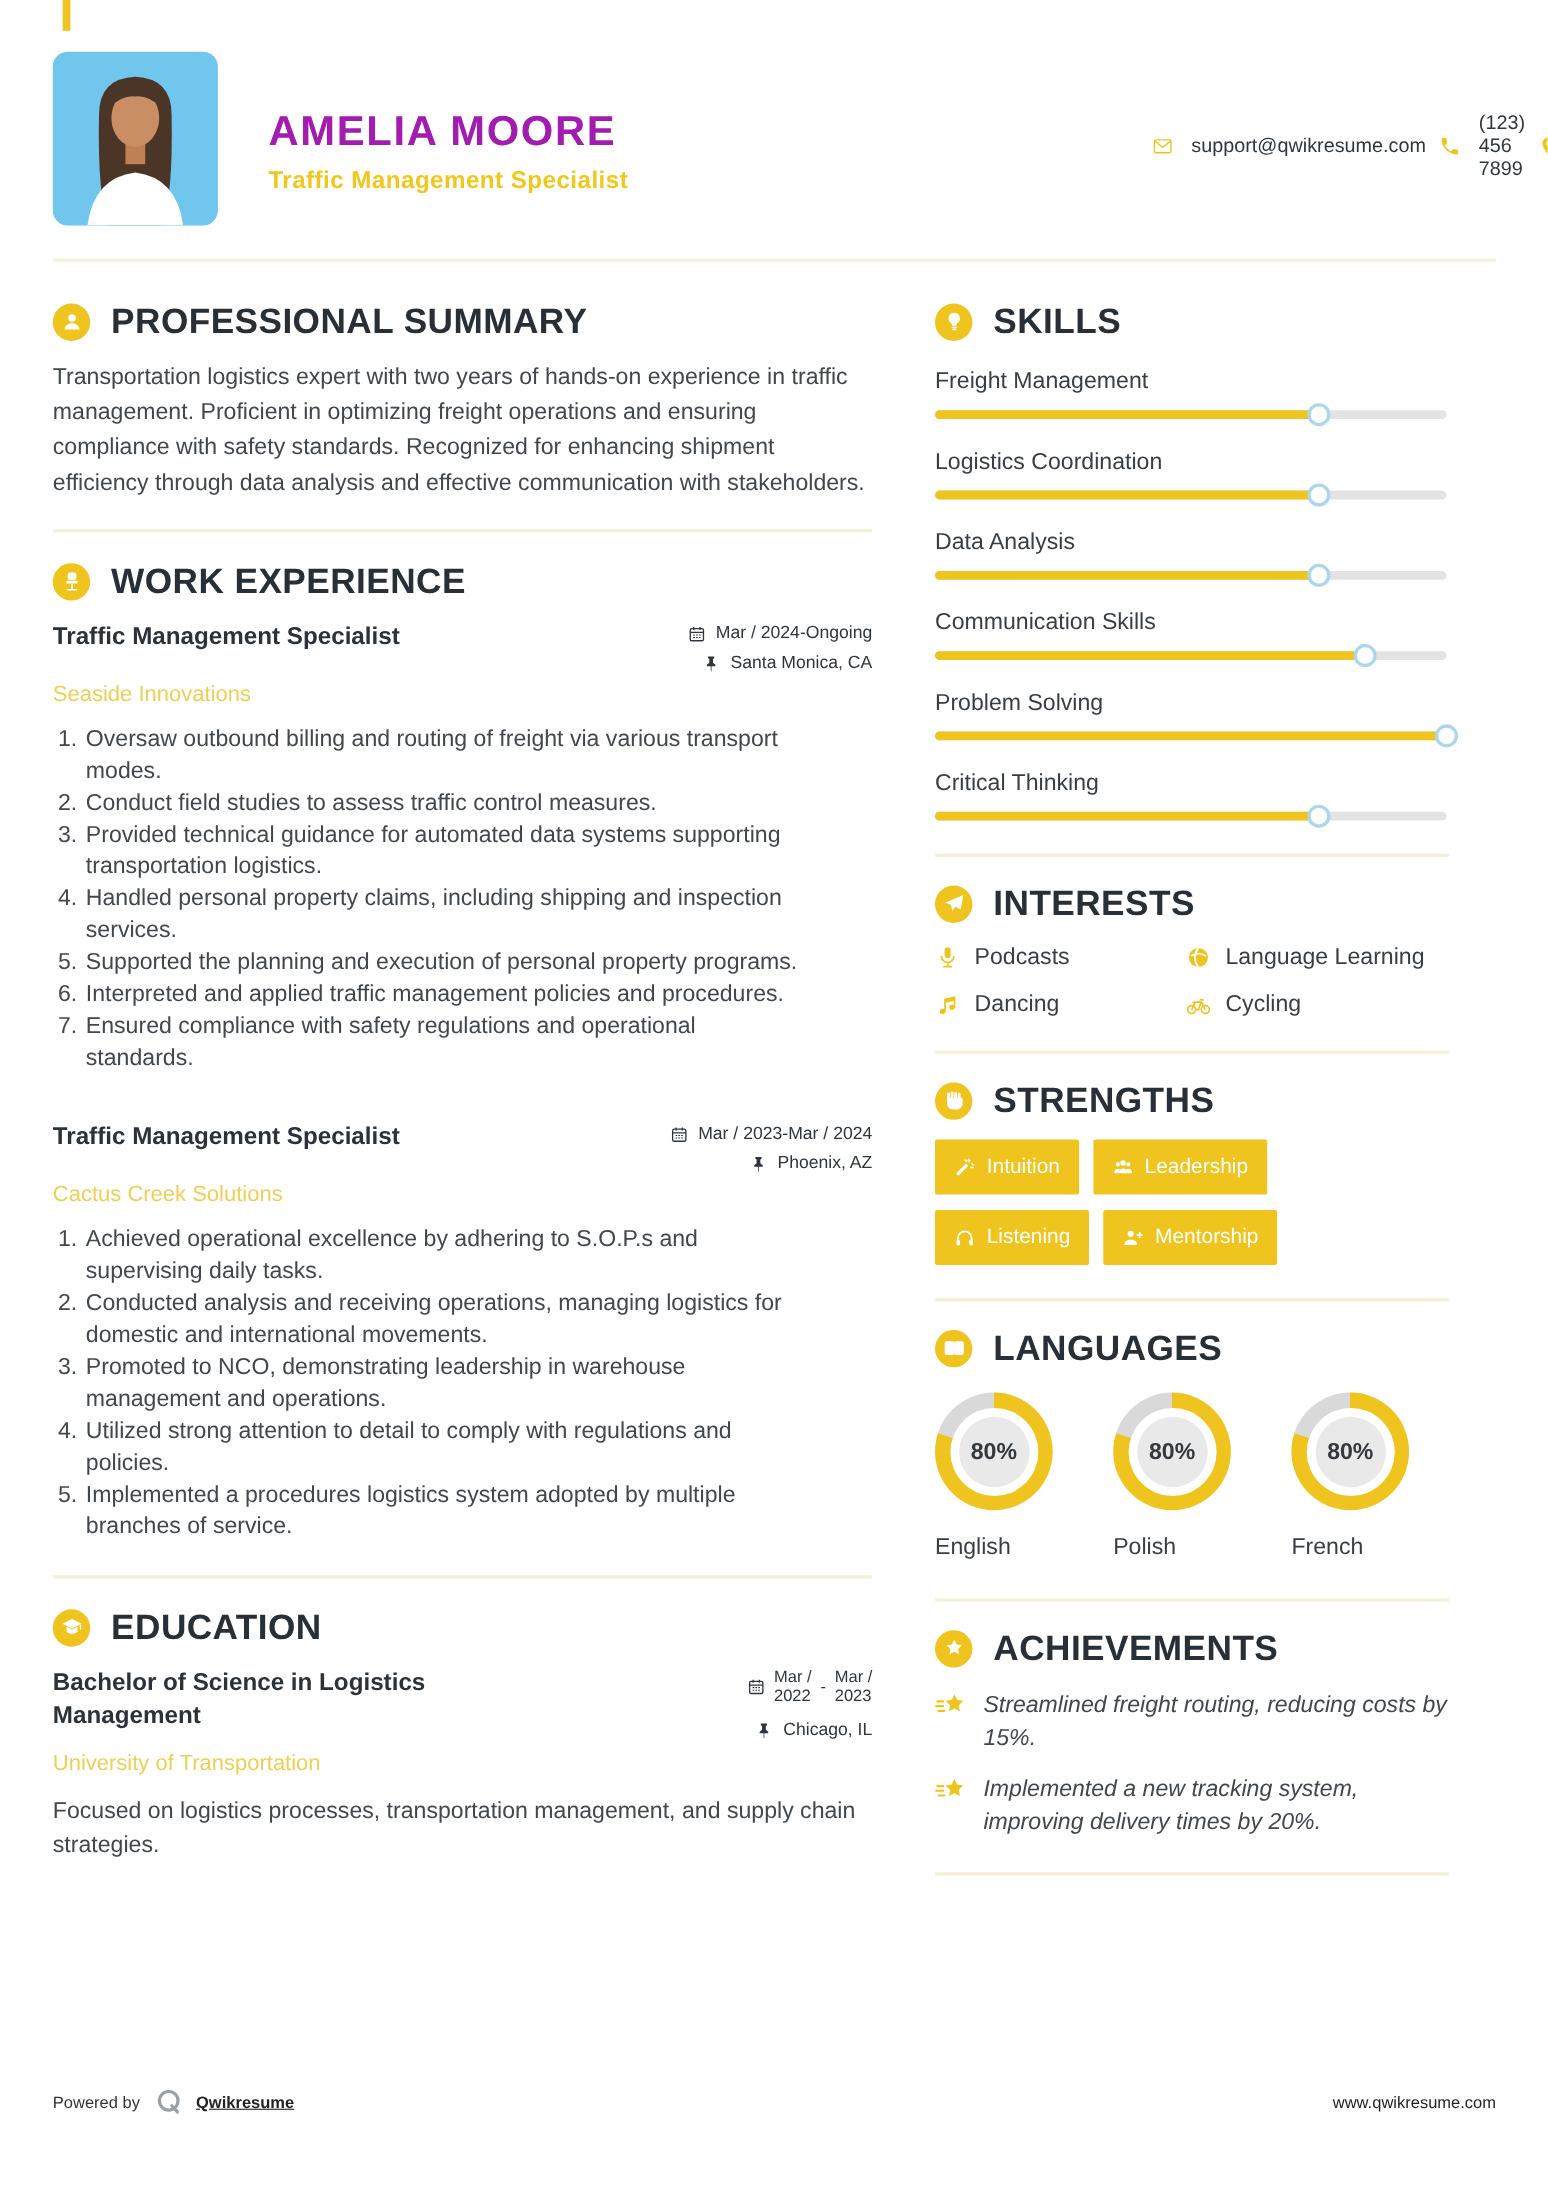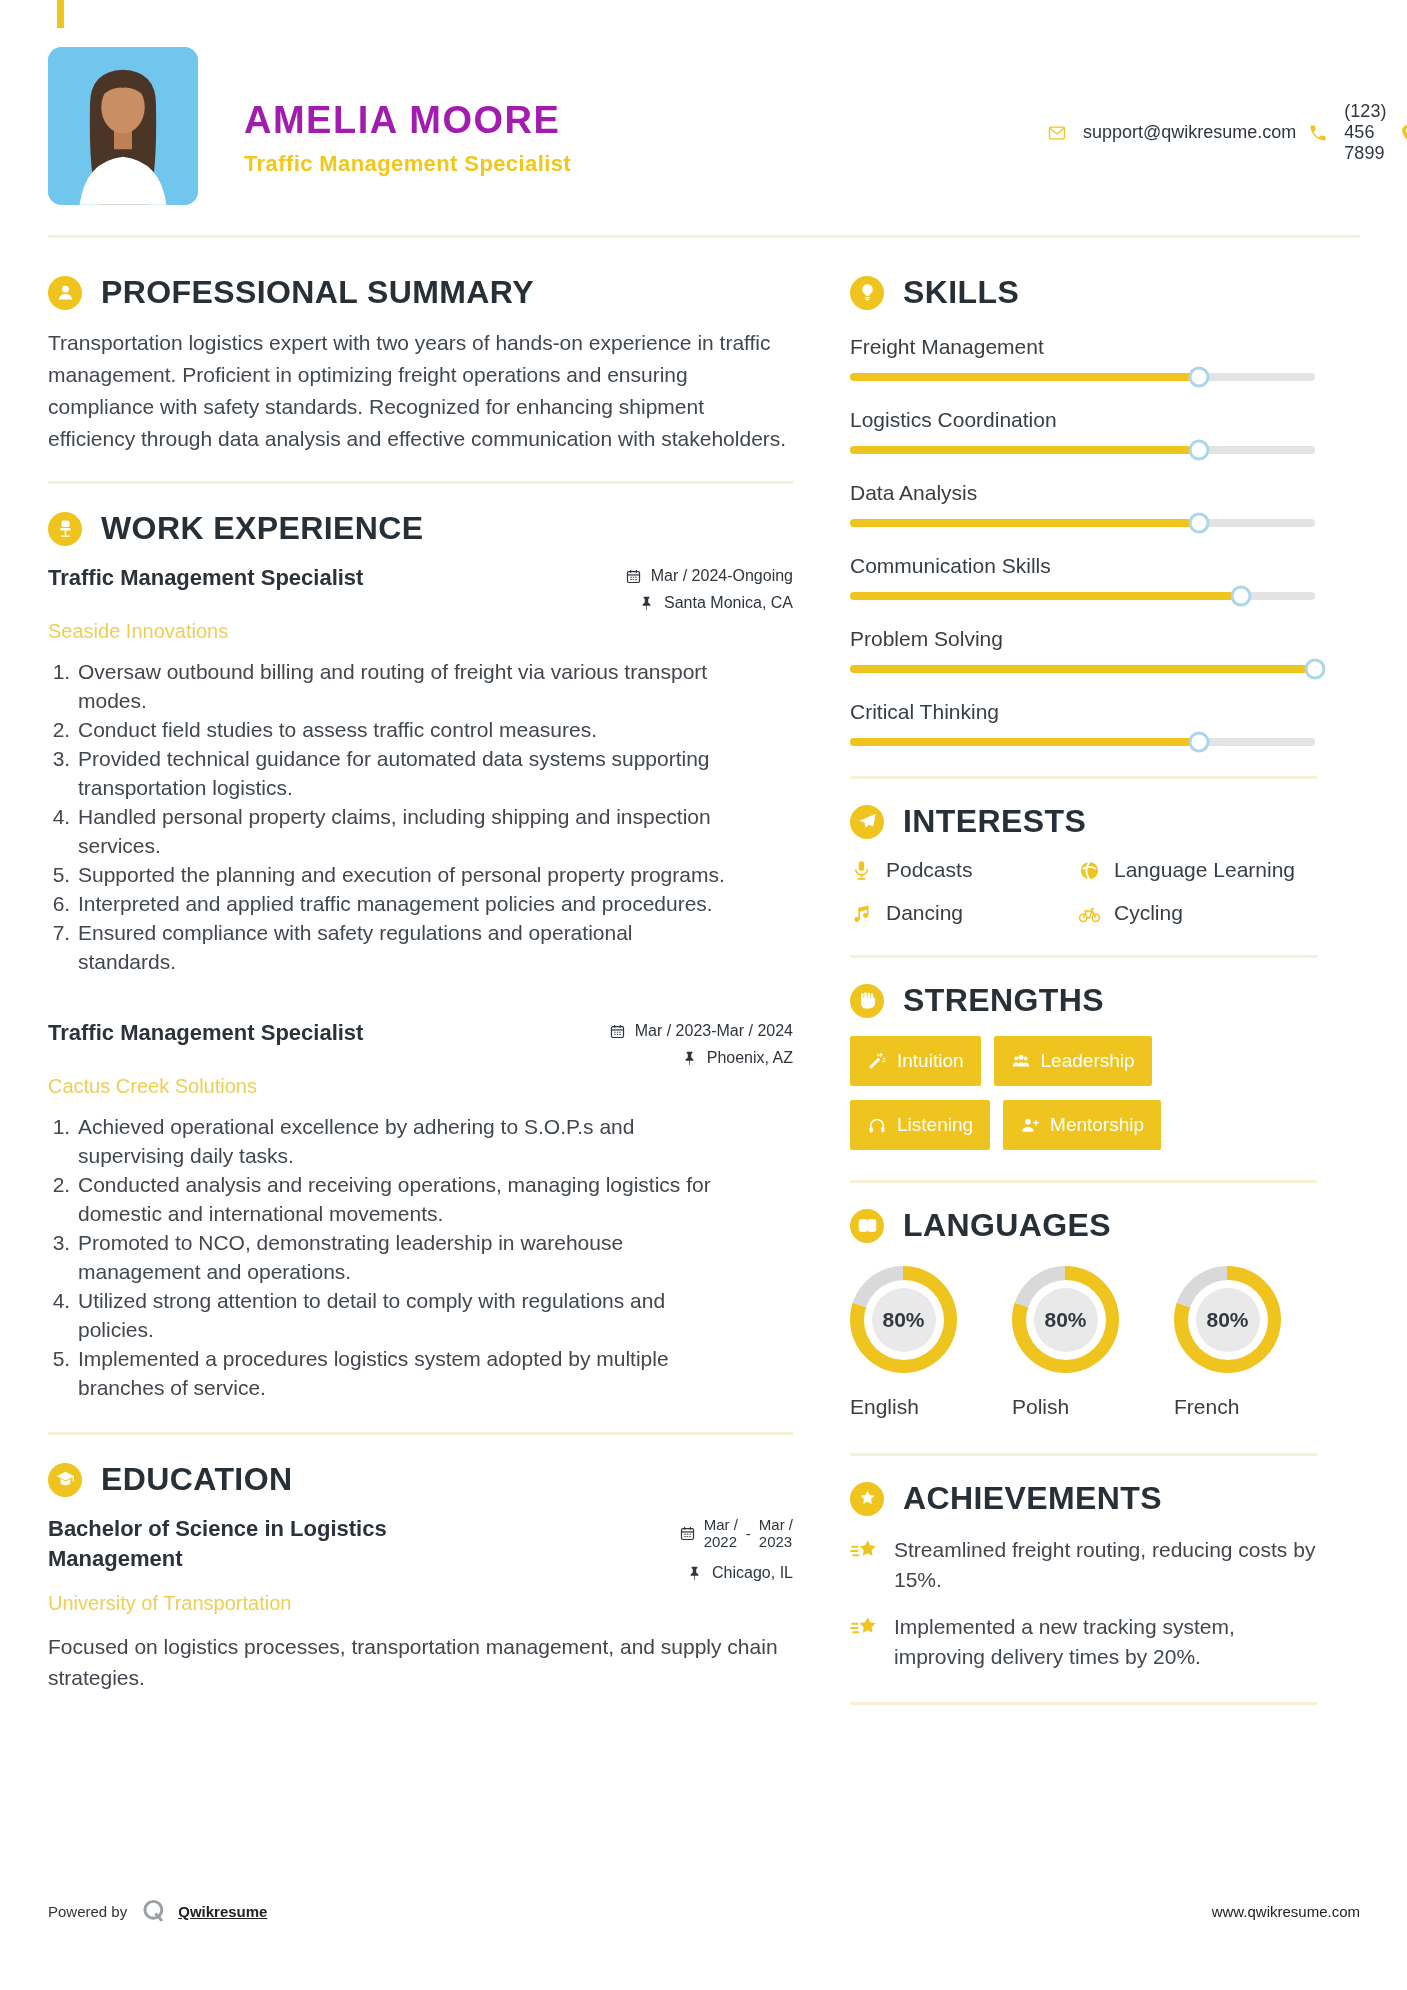--- a/index.html
+++ b/index.html
@@ -102,21 +102,21 @@
     width:107px; height:107px; border-radius:50%;
     background:conic-gradient(#F0C41E calc(var(--p) * 1%), #D9D9D9 0);
     display:flex; align-items:center; justify-content:center;
   }
   .donut-hole { width:80px; height:80px; border-radius:50%; background:#ffffff; display:flex; align-items:center; justify-content:center; }
   .donut-core { width:64px; height:64px; border-radius:50%; background:#E9E9E9; display:flex; align-items:center; justify-content:center; font-size:21px; font-weight:700; color:#33393F; }
   .donut-label { margin-top:22px; font-size:21px; color:#383E44; }
 
   
   .ach-list { margin-top:18px; display:flex; flex-direction:column; gap:17px; }
-  .ach-item { display:flex; gap:14px; font-size:21px; line-height:30px; color:#41474D; }
+  .ach-item { display:flex; gap:14px; font-size:21px; line-height:30px; color:#41474D;font-style:italic; }
   .ach-item .aicon { width:30px; height:26px; color:#F0C41E; flex:none; margin-top:3px; }
   .aicon svg { width:100%; height:100%; display:block; }
 
   
   .footer { position:absolute; left:48px; right:47px; top:1898px; display:flex; align-items:center; }
   .powered { font-size:15px; color:#333; }
   .qlogo { width:27px; height:27px; margin:0 10px 0 14px; }
   .qlogo svg { width:100%; height:100%; display:block; }
   .brand-link { font-size:15px; font-weight:600; color:#222; text-decoration:underline; }
   .footer-site { margin-left:auto; font-size:15px; color:#222; }

